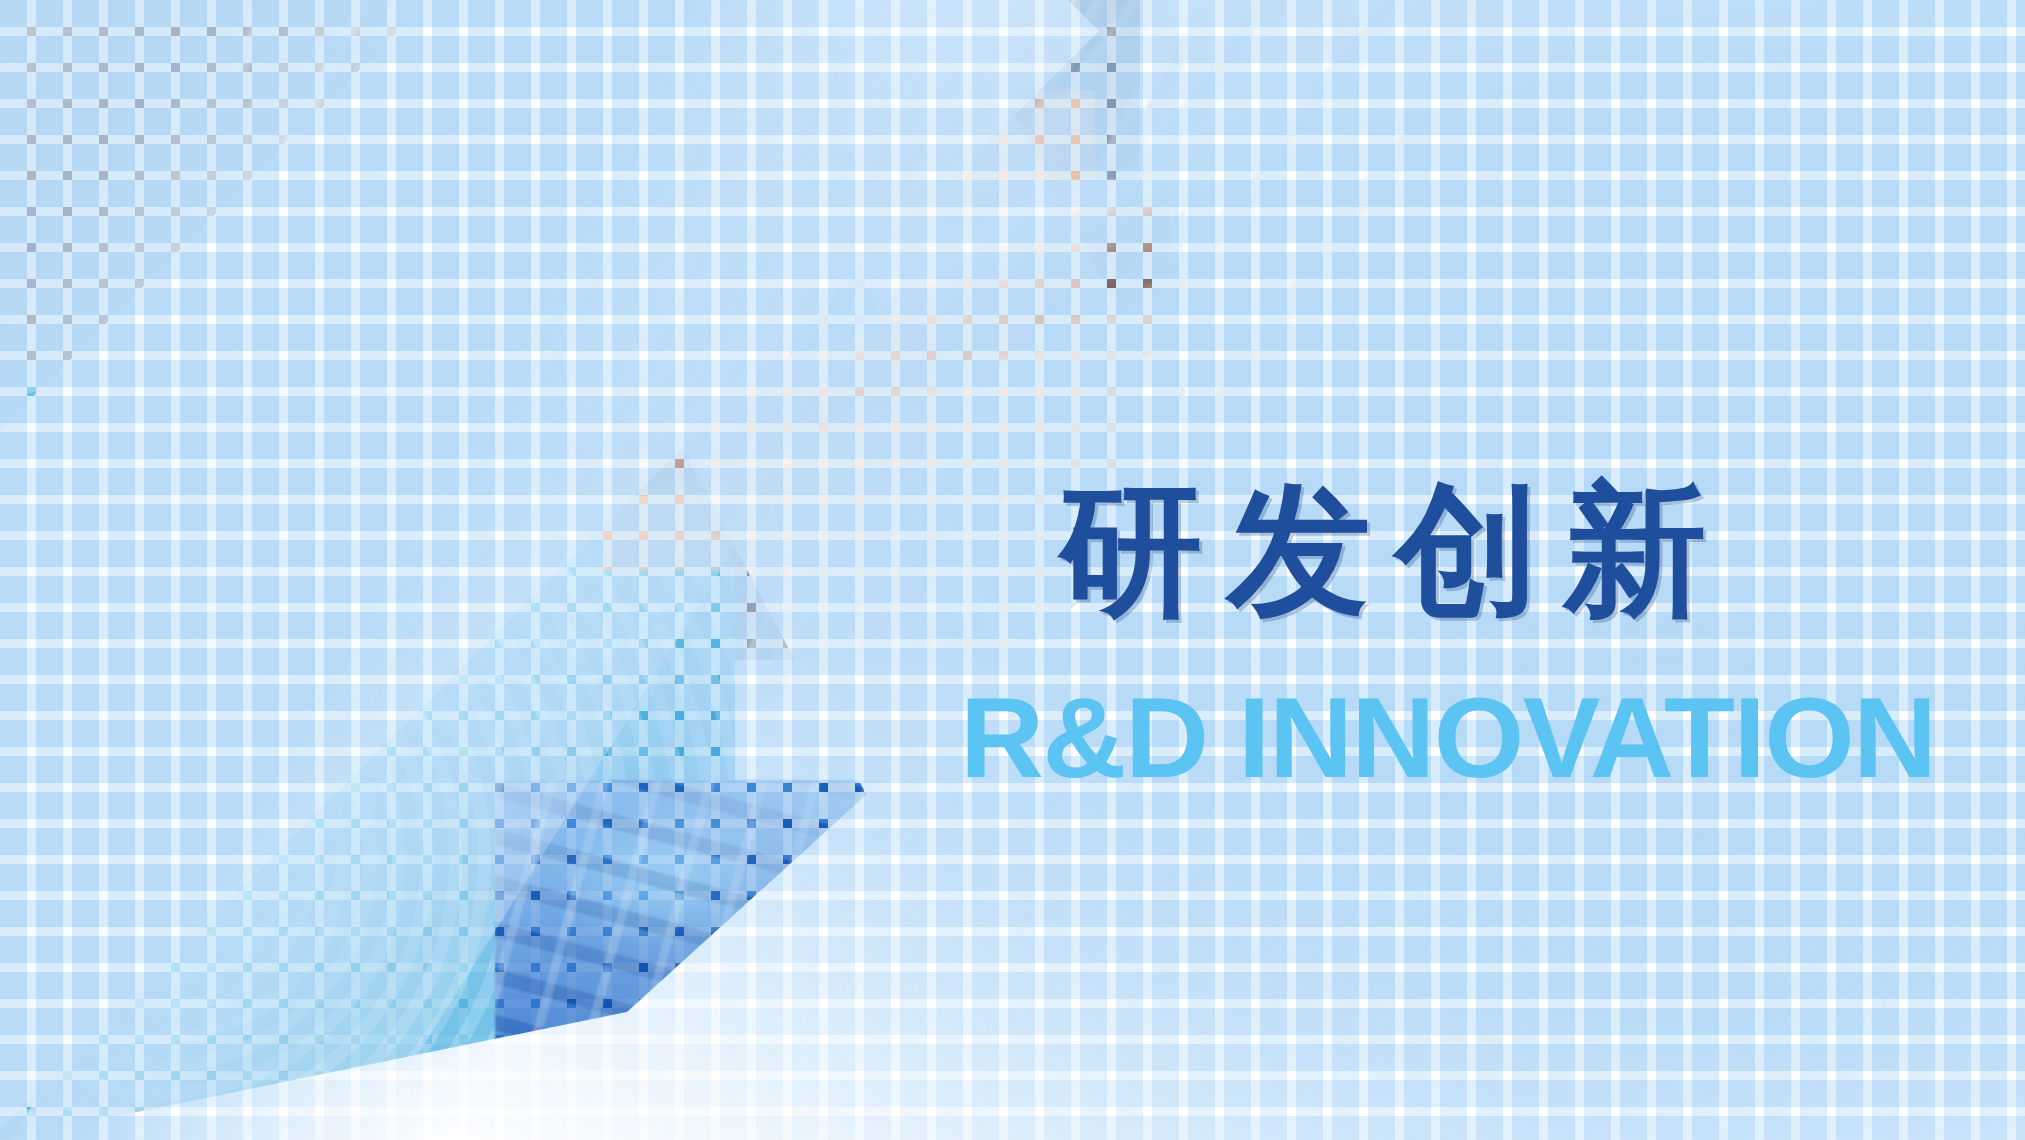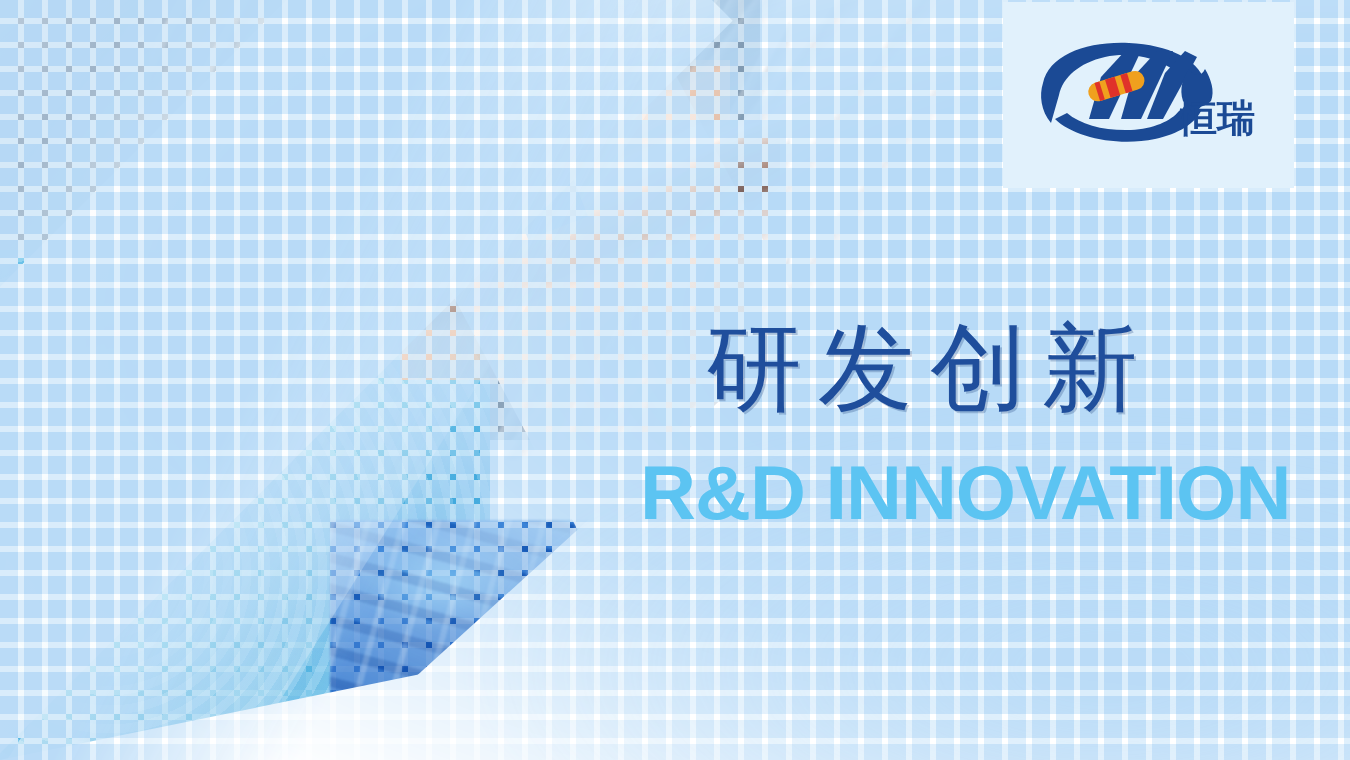--- a/index.html
+++ b/index.html
@@ -194,21 +194,21 @@
   }
   #logo-mark{
     position:relative;width:240px;height:112px;
   }
   #logo-mark svg{display:block;width:100%;height:100%;}
 
   
   #headline-cn{
     position:absolute;left:706px;top:320px;
     font-size:96px;line-height:1;
-    font-weight:normal;
+    font-weight:bold;
     letter-spacing:16px;
     color:#1f4e9c;
     white-space:nowrap;
     text-shadow:2px 2px 0 rgba(20,55,115,.25);
   }
   #headline-en{
     position:absolute;left:640px;top:455px;
     font-size:76px;line-height:1;
     font-weight:bold;
     letter-spacing:-1px;
@@ -245,44 +245,14 @@
   <div class="cut" id="cut-bottom-left"></div>
   <div id="wedge-topleft"></div>
 
   <div class="grid-layer"></div>
   <div class="grid-layer gl2"></div>
   <div class="grid-layer gl3"></div>
 
   <div id="headline-cn">研发创新</div>
   <div id="headline-en">R&amp;D INNOVATION</div>
 
-  <div id="logo-panel">
-    <div id="logo-mark">
-      <svg viewBox="0 0 240 112" xmlns="http://www.w3.org/2000/svg" aria-hidden="true">
-
-        <path d="M14 44 C20 16, 58 2, 100 4 C140 6, 168 20, 176 42
-                 C180 54, 176 66, 166 74 L150 74
-                 C160 64, 162 50, 152 38 C136 20, 104 12, 76 18
-                 C50 24, 34 38, 30 56 L22 84 C12 72, 10 56, 14 44 Z" fill="#1b4a95"></path>
-
-        <path d="M26 80 C44 98, 88 108, 126 100 C150 95, 166 84, 172 72
-                 L150 72 C142 82, 124 90, 102 91 C76 92, 52 86, 38 74 Z" fill="#1b4a95"></path>
-
-        <path d="M72 38 L96 12 L112 12 L80 80 L60 80 Z" fill="#1b4a95"></path>
-        <path d="M104 38 L128 12 L144 12 L112 80 L92 80 Z" fill="#1b4a95"></path>
-        <path d="M136 34 L156 12 L168 18 L134 80 L118 80 Z" fill="#1b4a95"></path>
-
-        <path d="M160 30 C166 38, 172 38, 176 30 C182 40, 186 52, 182 62
-                 C174 70, 162 70, 154 62 C150 50, 154 38, 160 30 Z" fill="#1b4a95"></path>
-
-        <g transform="rotate(-17 86 46)">
-          <rect x="58" y="38" width="58" height="19" rx="9.5" fill="#f0a01e"></rect>
-          <path d="M78 38 h10 v19 h-10 z" fill="#e0322a"></path>
-          <path d="M94 38 h7 v19 h-7 z" fill="#e0322a"></path>
-          <path d="M67 38 h5 v19 h-5 z" fill="#e0322a"></path>
-        </g>
-
-        <text x="150" y="92" font-family="DejaVu Sans, sans-serif" font-size="38" font-weight="bold" fill="#1b4a95">恒瑞</text>
-      </svg>
-    </div>
-  </div>
 
 </div>
 
 </body></html>

